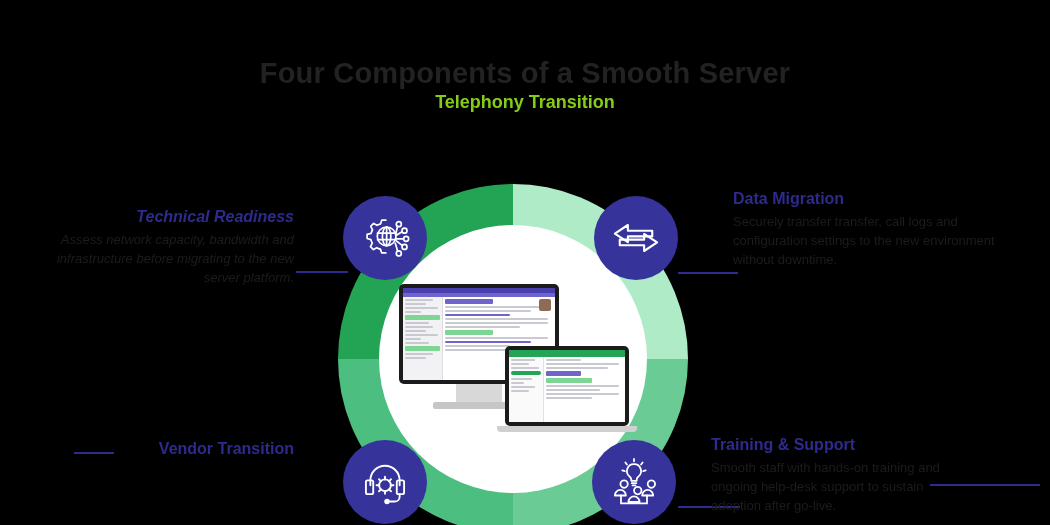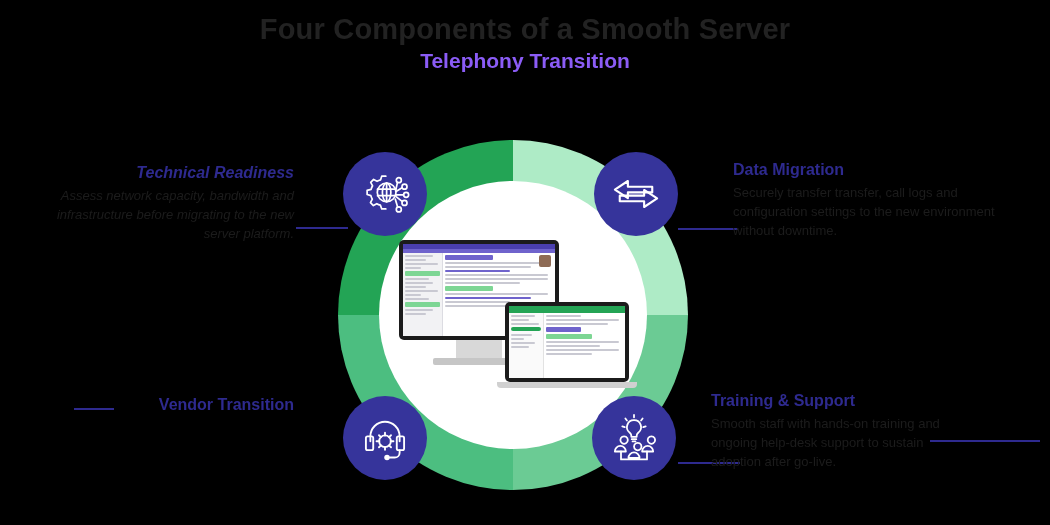--- a/index.html
+++ b/index.html
@@ -10,42 +10,43 @@
     background: #000000;
     overflow: hidden;
     font-family: "Liberation Sans", sans-serif;
   }
 
   #infographic {
     position: relative;
     width: 1050px;
     height: 467px;
     background: #000000;
+    margin-top: 44px;
   }
 
   
   .title-block {
     position: absolute;
     top: 14px;
     left: 0;
     width: 1050px;
     text-align: center;
   }
   .title-line1 {
     font-size: 29px;
     font-weight: bold;
     color: #222222;
     letter-spacing: 0.2px;
     line-height: 1.1;
     white-space: nowrap;
   }
   .title-line2 {
-    font-size: 21px;
+    font-size: 18px;
     font-weight: bold;
-    color: #8b5cf6;
+    color: #84cc16;
     line-height: 1.2;
     margin-top: 2px;
     white-space: nowrap;
   }
 
   
   .ring-wrap {
     position: absolute;
     left: 338px;
     top: 140px;
@@ -194,21 +195,21 @@
     white-space: nowrap;
   }
   .callout-body {
     font-size: 13px;
     line-height: 1.45;
     color: #1c1c1c;
   }
 
   .c-tech     { left: 32px;  top: 164px; font-style: italic; }
   .c-vendor   { left: 32px;  top: 396px; }
-  .c-data     { left: 733px; top: 161px; }
+  .c-data     { left: 733px; top: 146px; }
   .c-training { left: 711px; top: 392px; }
 
   
   .connector {
     position: absolute;
     height: 2px;
     background: #2e2a8f;
   }
   .conn-tech     { left: 296px; top: 227px; width: 52px; }
   .conn-vendor   { left: 74px;  top: 408px; width: 40px; }

